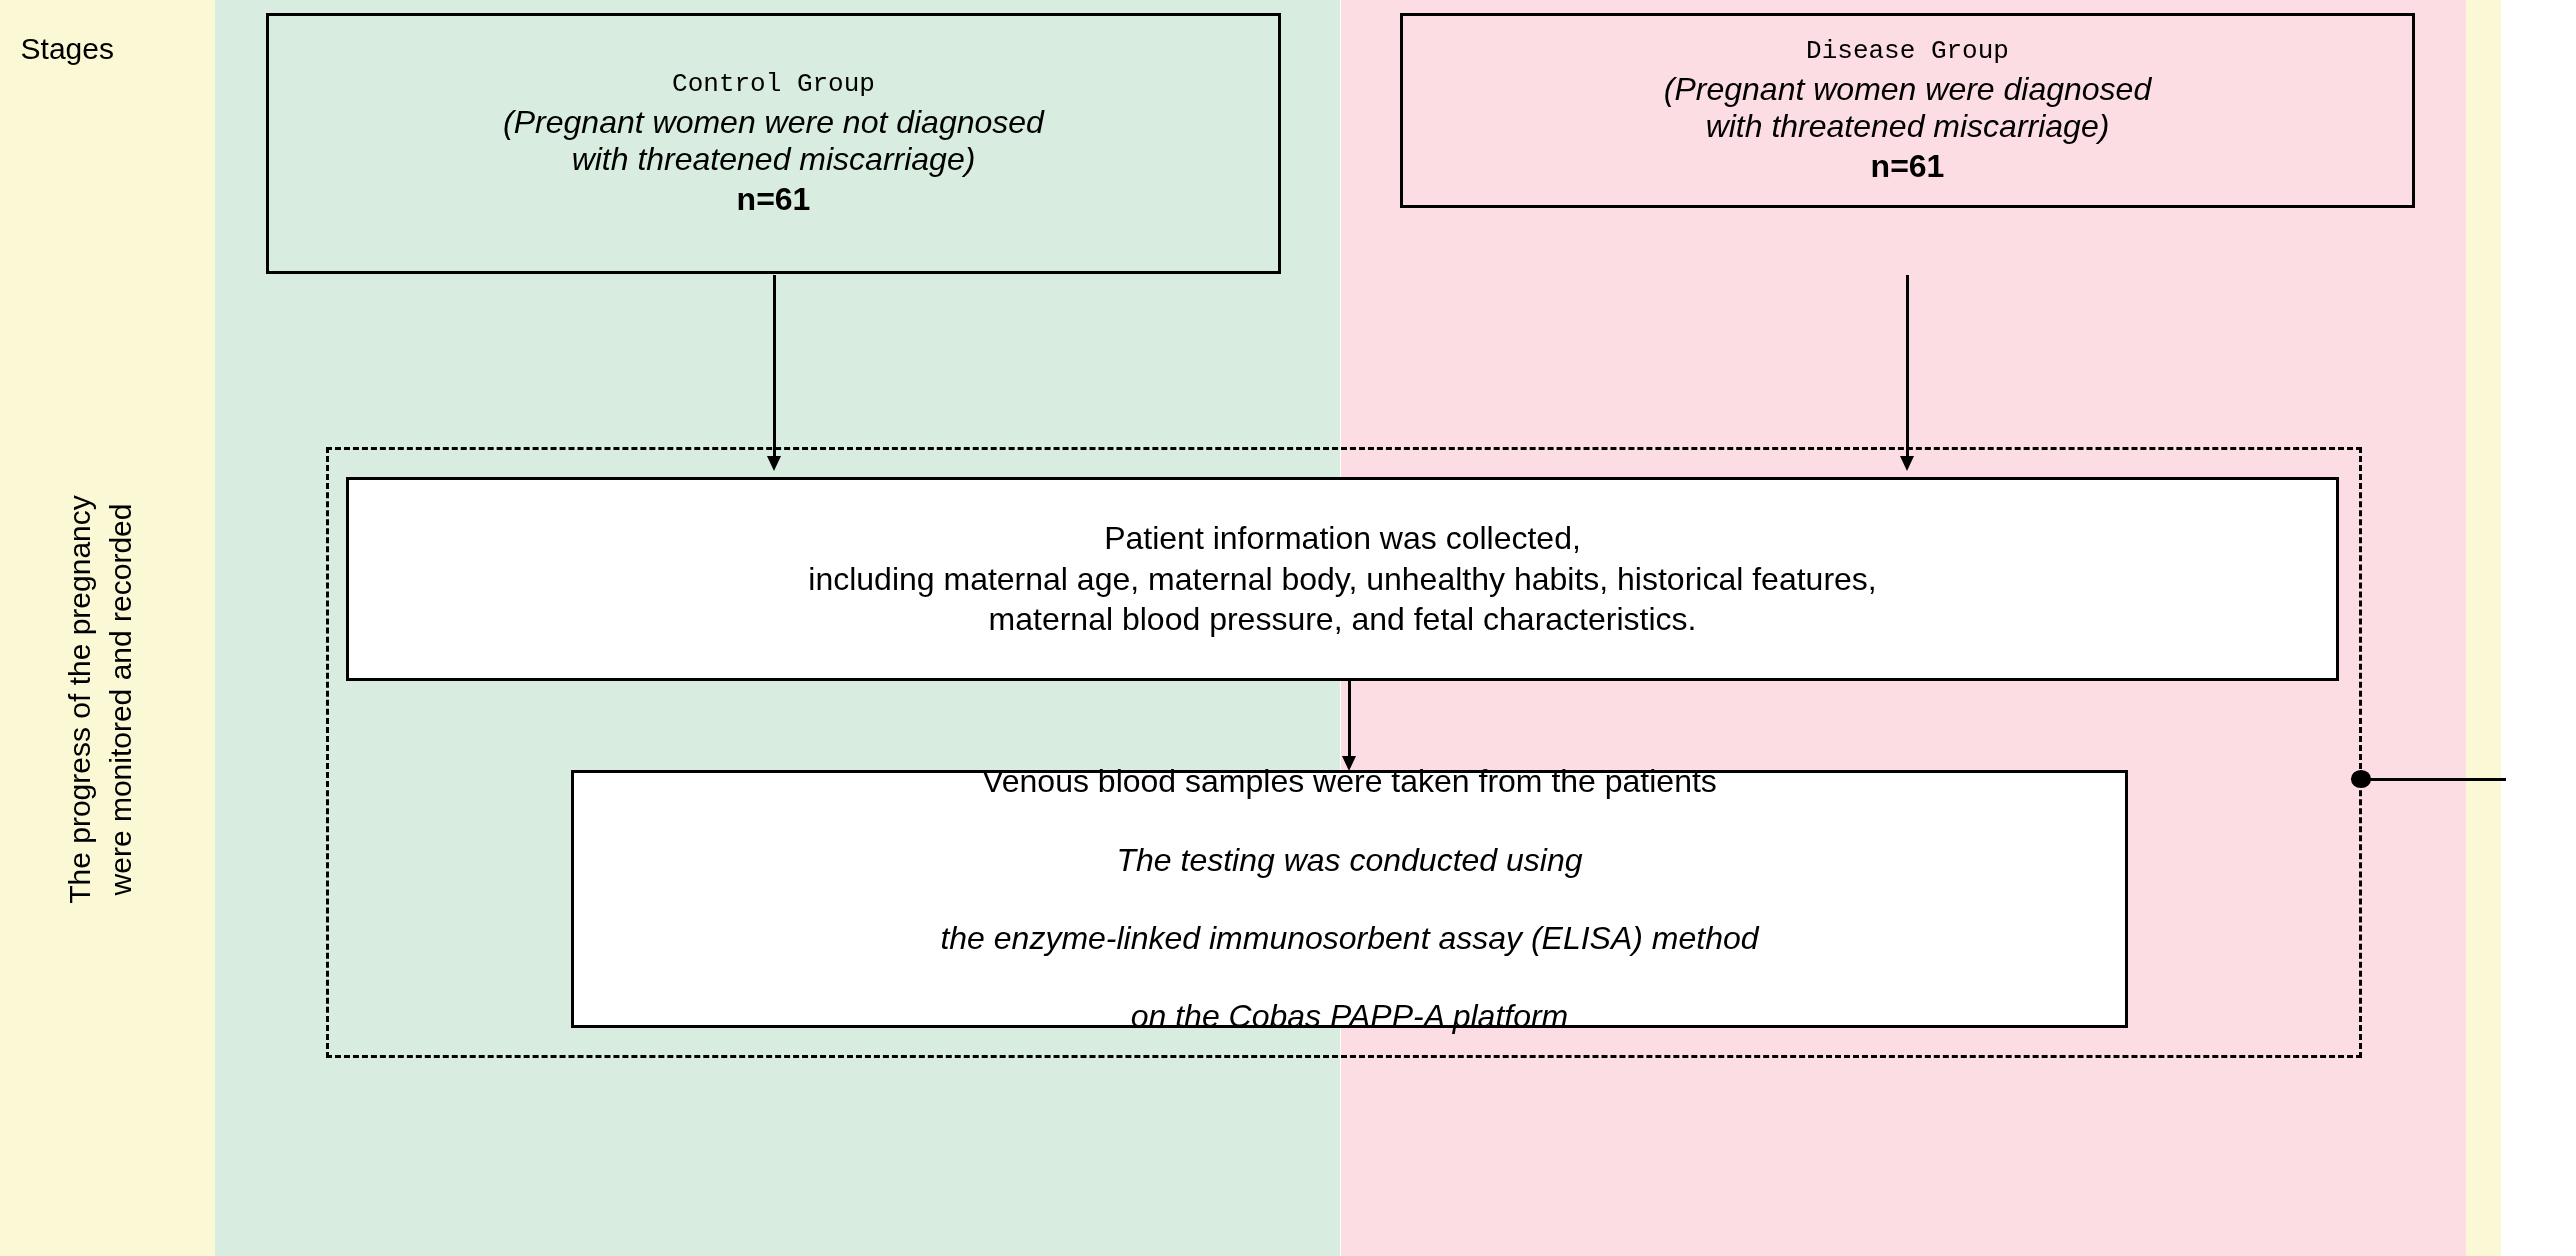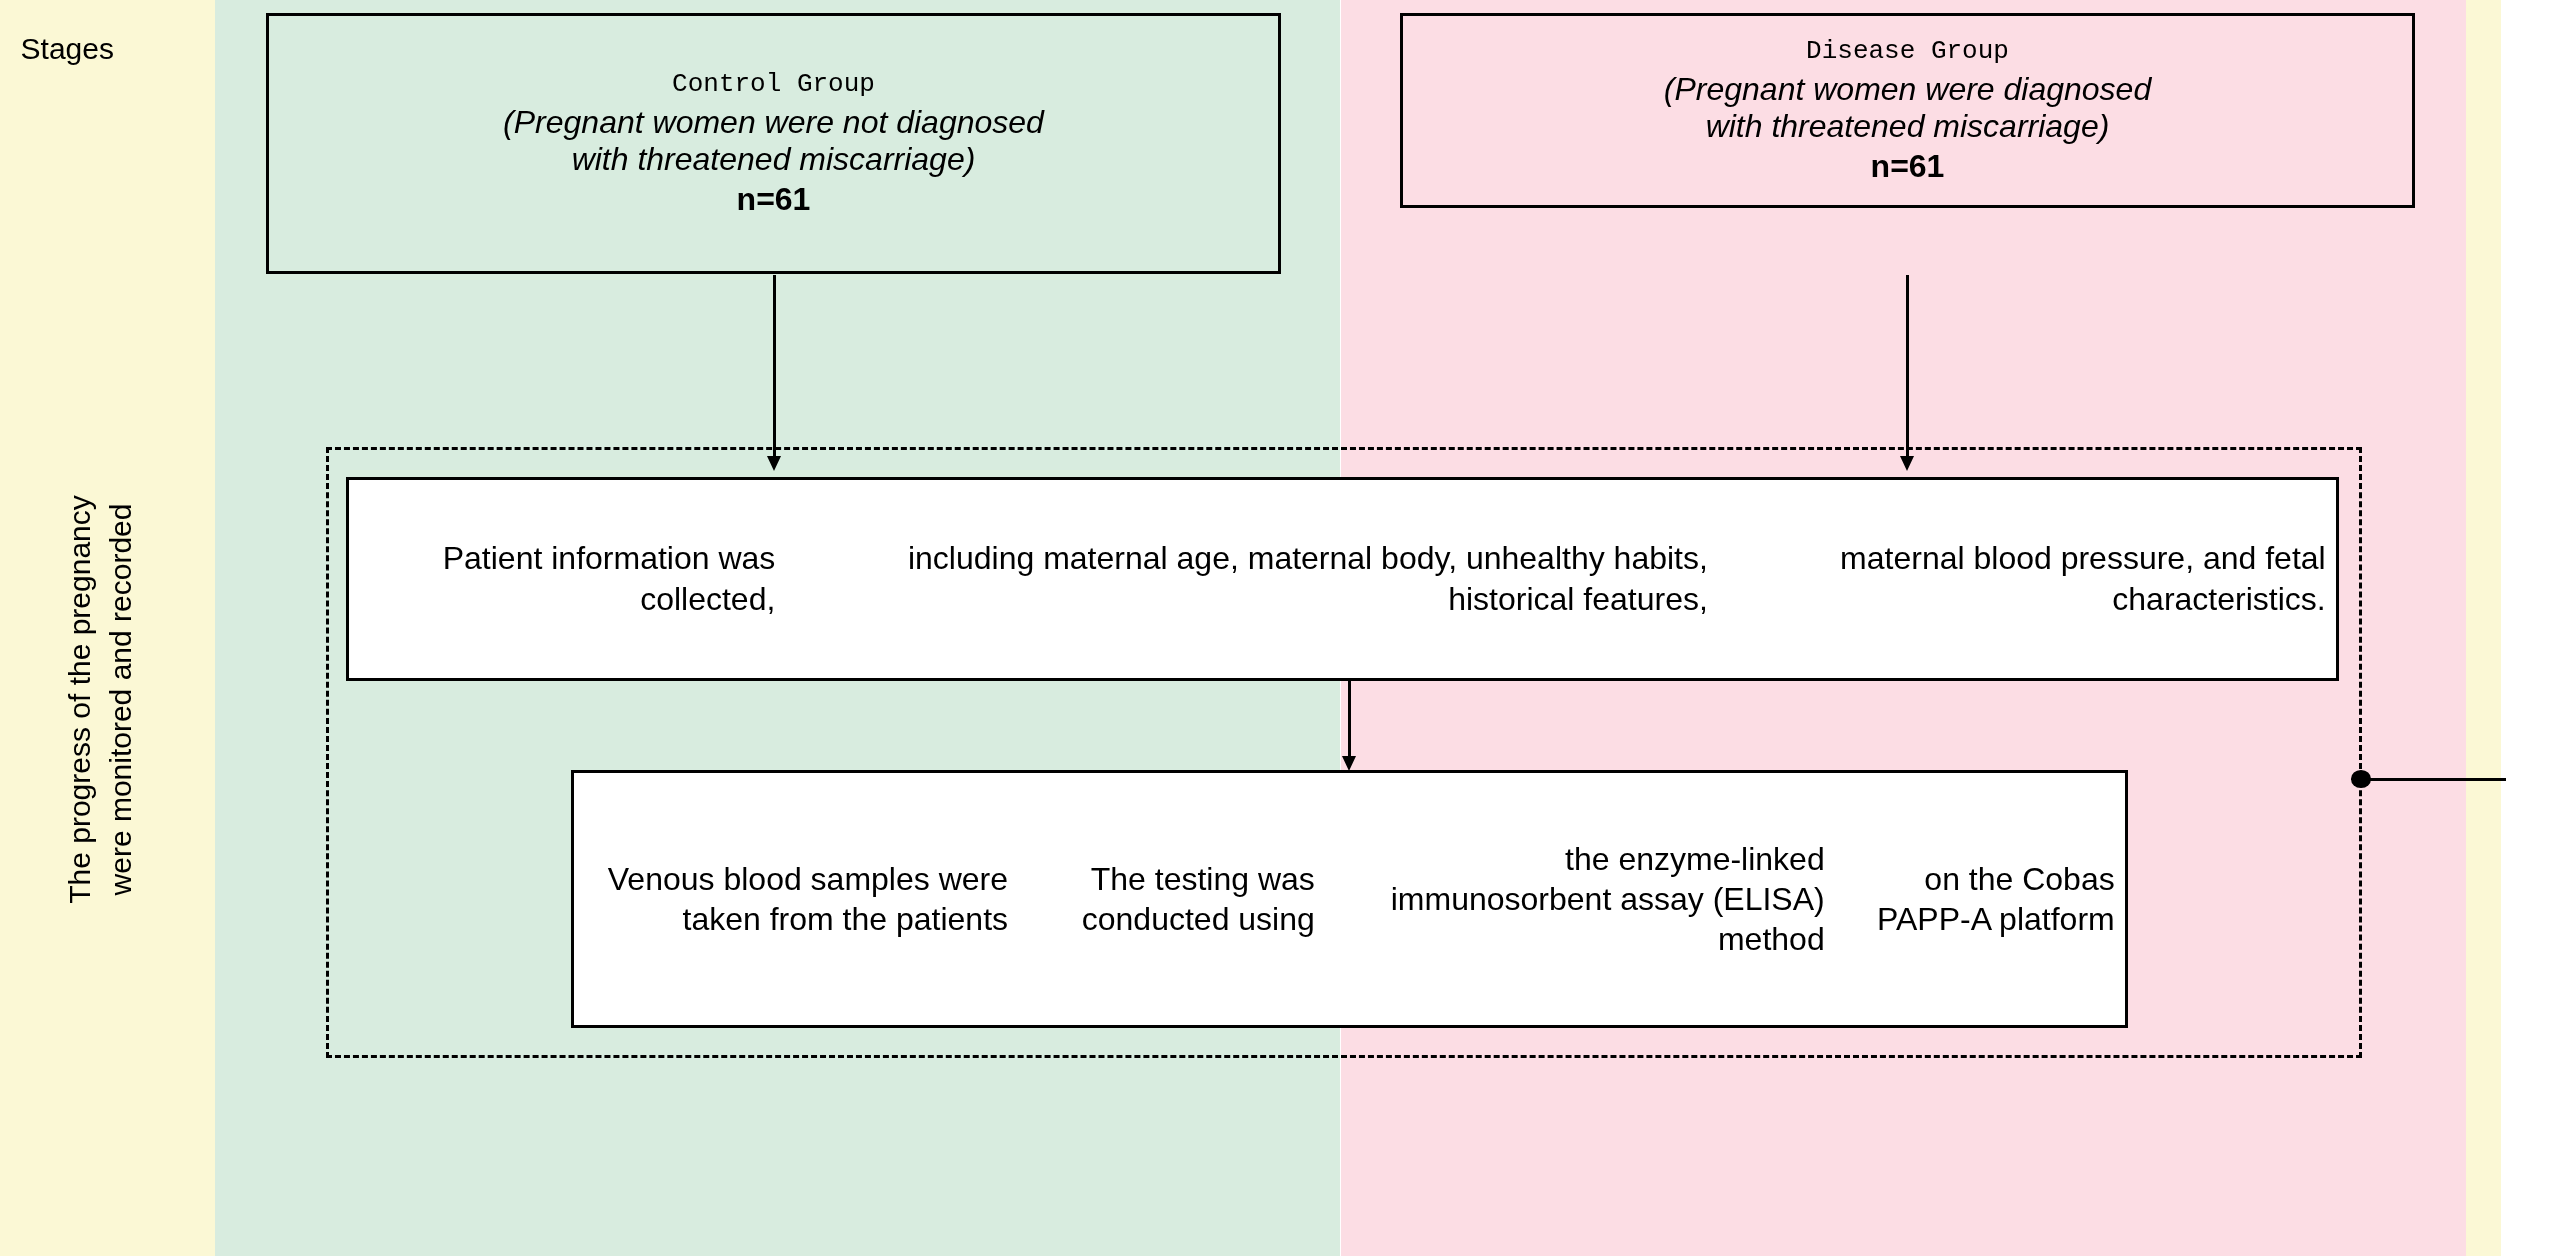--- a/index.html
+++ b/index.html
@@ -51,26 +51,26 @@
   .group-n{font-size:32px;margin-top:2.1px;font-weight:bold;}
 
   .dashed-box{
     position:absolute;left:326px;top:447px;width:2036px;height:611px;
     border:3.6px dashed #000;box-sizing:border-box;background:transparent;
   }
 
   .white-box{
     position:absolute;border:3.6px solid #000;background:#ffffff;
     box-sizing:border-box;
-    display:flex;flex-direction:row;align-items:center;justify-content:center;
+    display:flex;flex-direction:column;align-items:center;justify-content:center;
     text-align:right;padding:4.1px 10.3px;
   }
   #patient-info-box{left:346px;top:477px;width:1993px;height:204px;font-size:32px;line-height:1.28;}
   #blood-sample-box{left:571px;top:770px;width:1557px;height:258px;font-size:32px;line-height:1.26;gap:38px;}
-  .ital{}
+  .ital{font-style:italic;}
 
   .arrow{position:absolute;background:#000;width:2.6px;}
   .arrow-head{
     position:absolute;width:0;height:0;
     border-left:7.7px solid transparent;border-right:7.7px solid transparent;
     border-top:15.5px solid #000;
   }
 
   #arrow-control{left:773px;top:275px;height:185px;}
   #arrow-control-head{left:767px;top:456px;}

